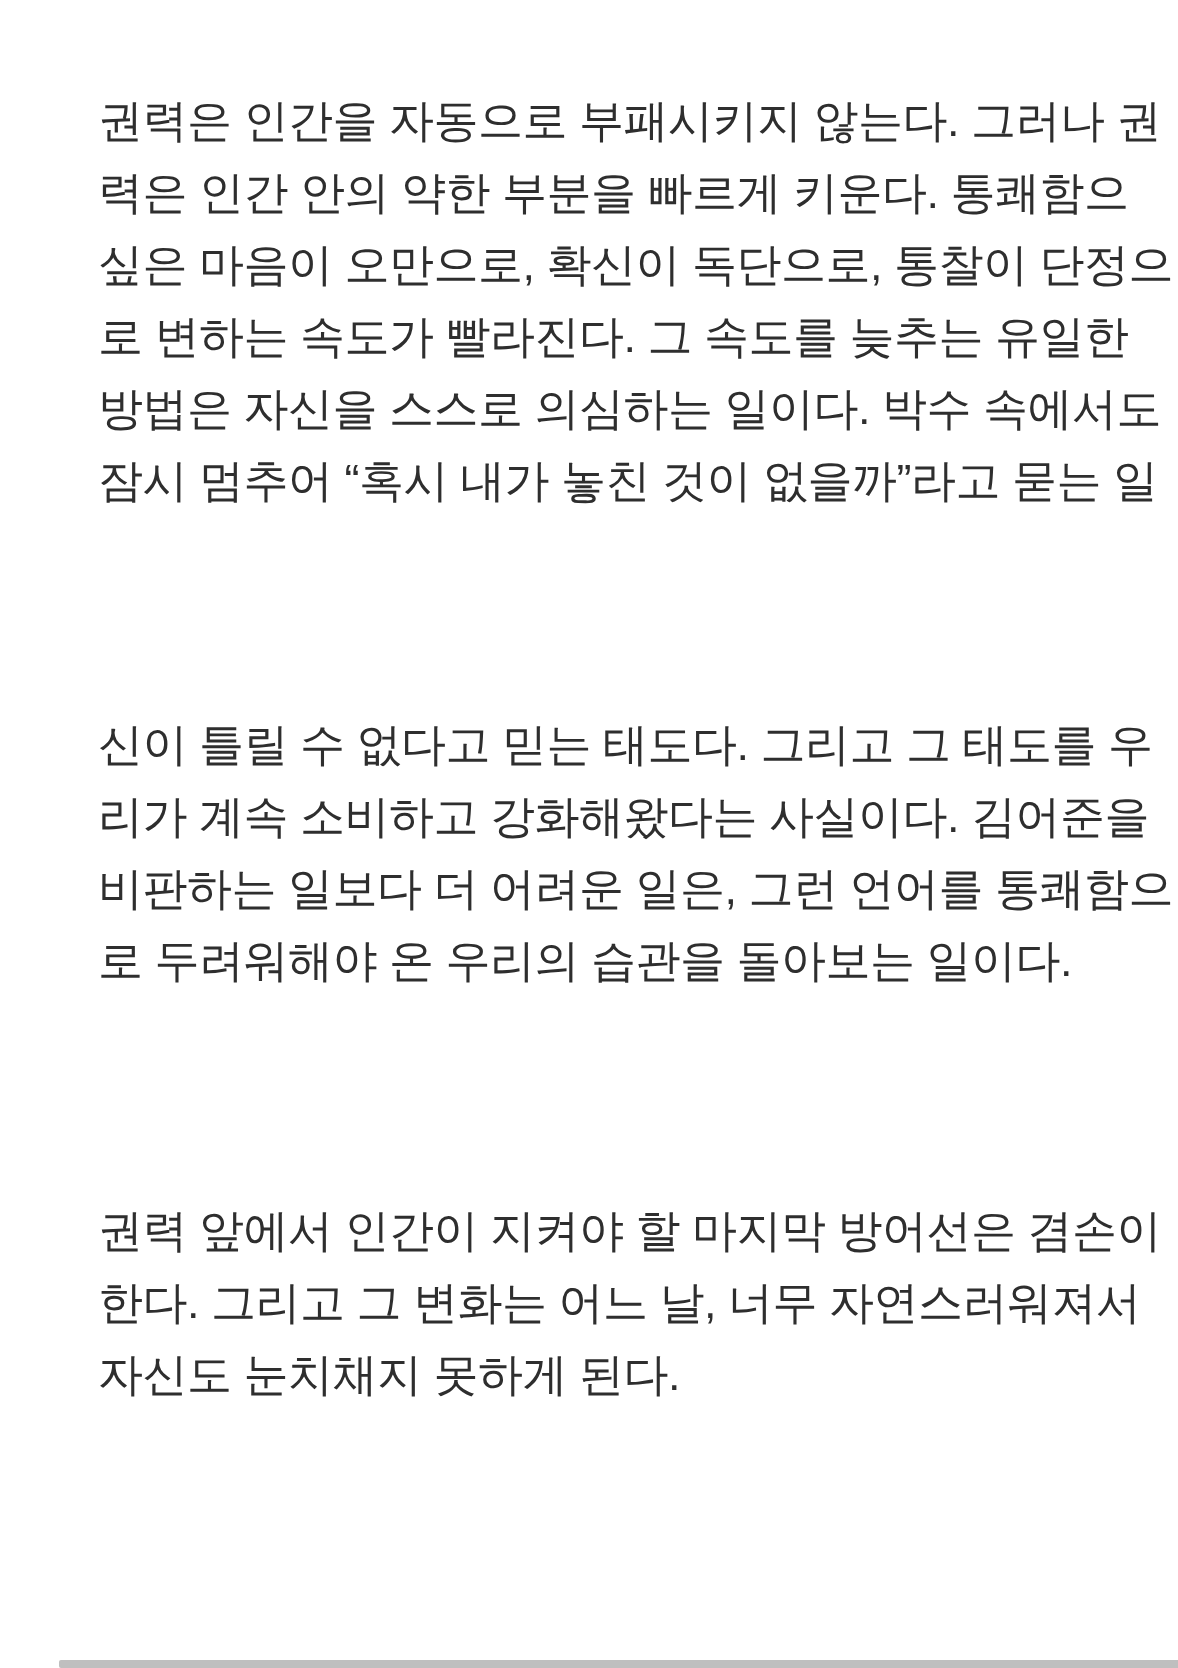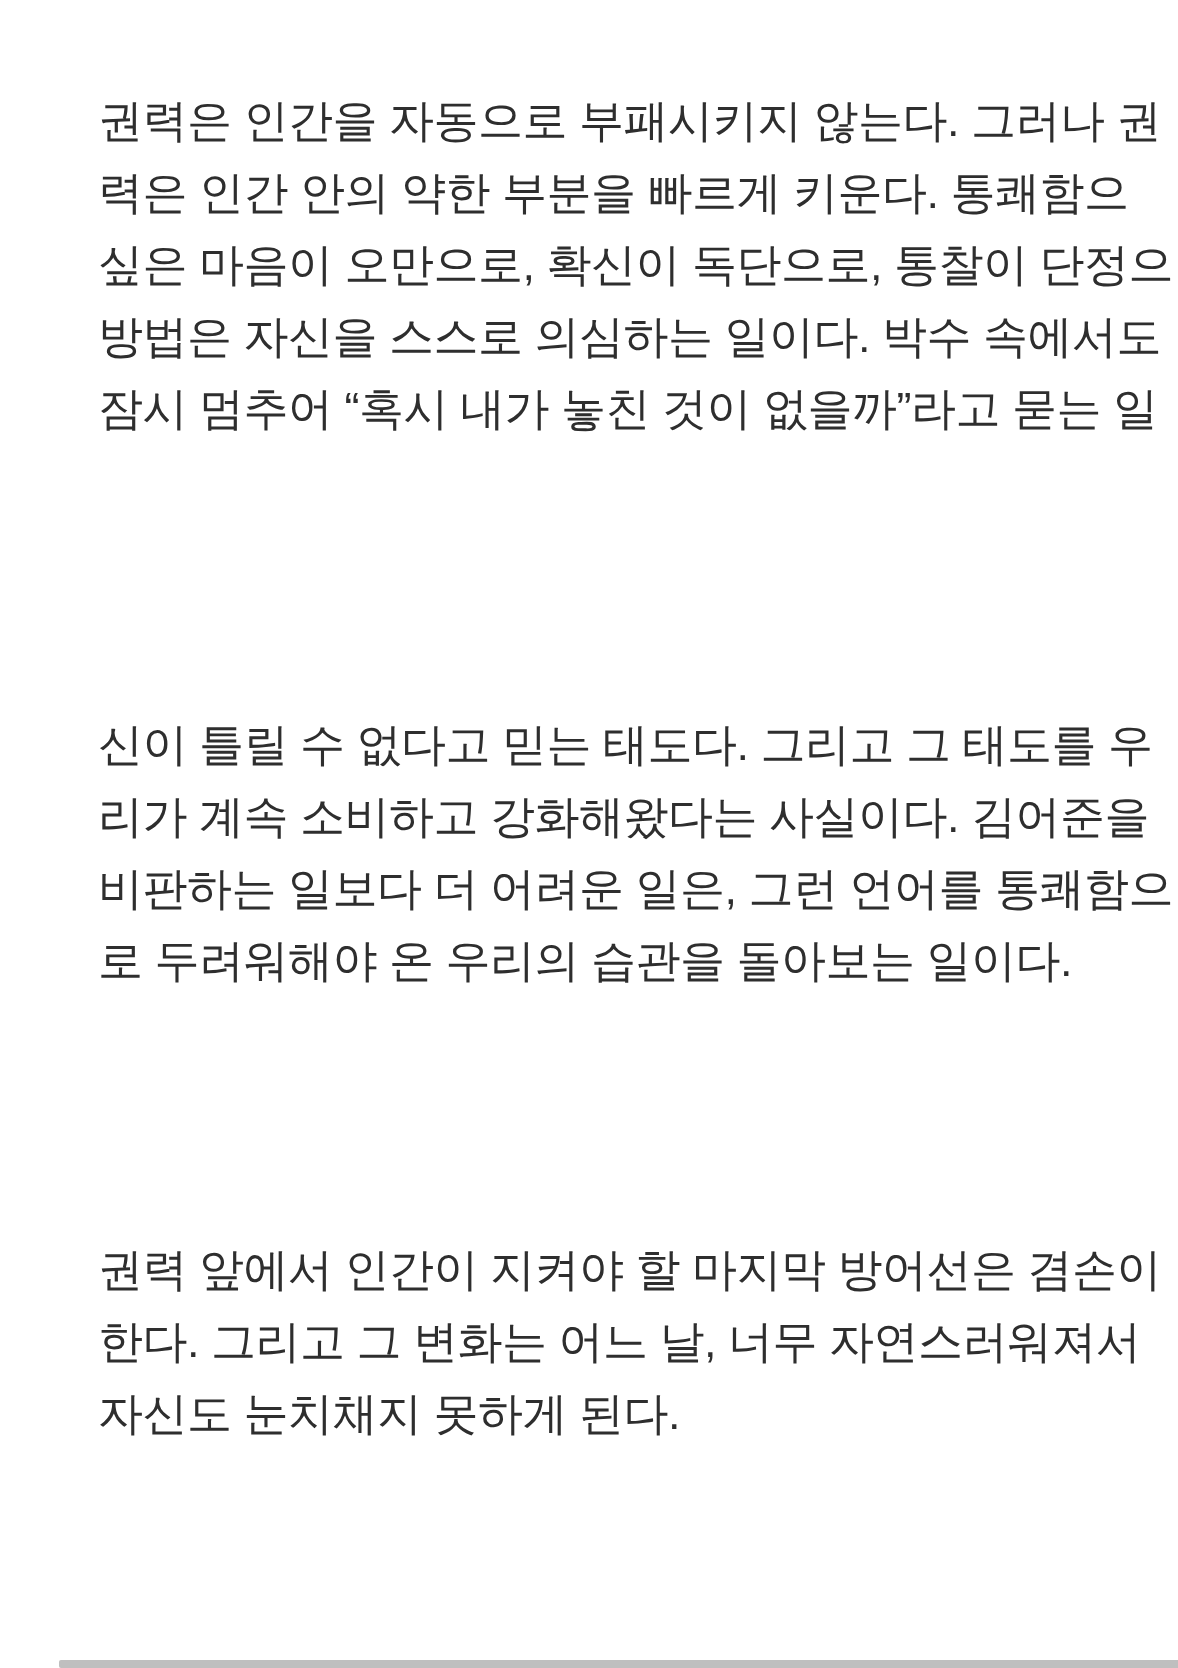--- a/index.html
+++ b/index.html
@@ -44,29 +44,30 @@
   }
 </style>
 </head>
 <body>
 
 <main class="article">
   <section class="para" id="para-0" style="top:85px">
       <div class="line">권력은 인간을 자동으로 부패시키지 않는다. 그러나 권</div>
       <div class="line">력은 인간 안의 약한 부분을 빠르게 키운다. 통쾌함으</div>
       <div class="line">싶은 마음이 오만으로, 확신이 독단으로, 통찰이 단정으</div>
+      <div class="line">로 변하는 속도가 빨라진다. 그 속도를 늦추는 유일한</div>
       <div class="line">방법은 자신을 스스로 의심하는 일이다. 박수 속에서도</div>
       <div class="line">잠시 멈추어 “혹시 내가 놓친 것이 없을까”라고 묻는 일</div>
     </section>
   <section class="para" id="para-1" style="top:709px">
       <div class="line">신이 틀릴 수 없다고 믿는 태도다. 그리고 그 태도를 우</div>
       <div class="line">리가 계속 소비하고 강화해왔다는 사실이다. 김어준을</div>
       <div class="line">비판하는 일보다 더 어려운 일은, 그런 언어를 통쾌함으</div>
       <div class="line">로 두려워해야 온 우리의 습관을 돌아보는 일이다.</div>
     </section>
-  <section class="para" id="para-2" style="top:1234px">
+  <section class="para" id="para-2" style="top:1195px">
       <div class="line">권력 앞에서 인간이 지켜야 할 마지막 방어선은 겸손이</div>
       <div class="line">한다. 그리고 그 변화는 어느 날, 너무 자연스러워져서</div>
       <div class="line">자신도 눈치채지 못하게 된다.</div>
     </section>
 </main>
 
 <div class="bottom-divider"></div>
 
 </body></html>

